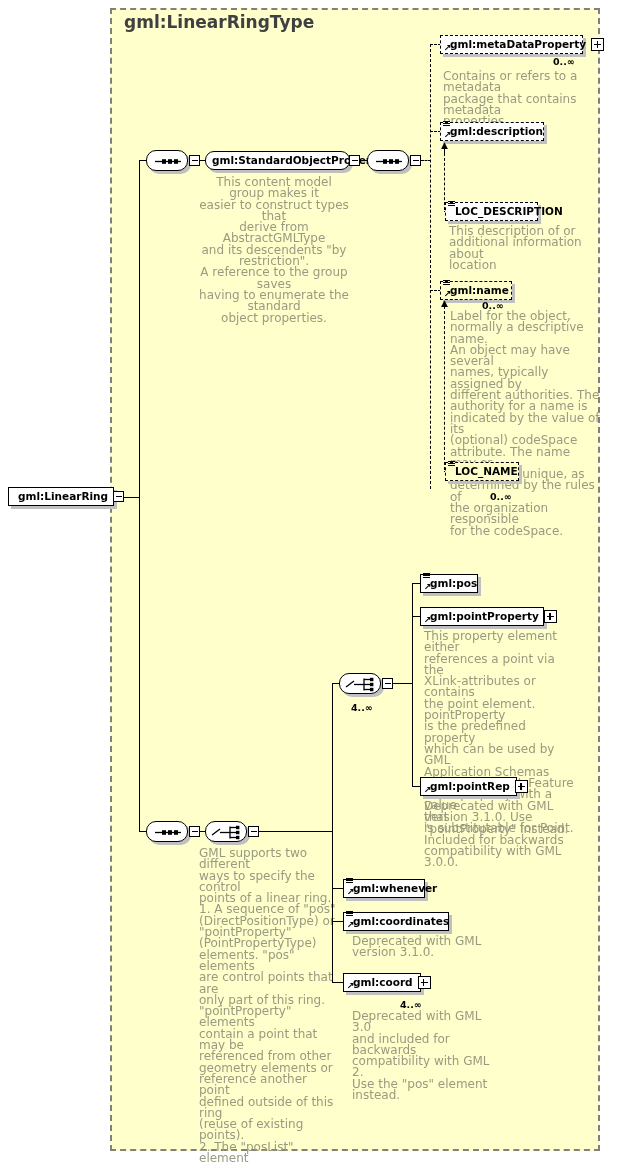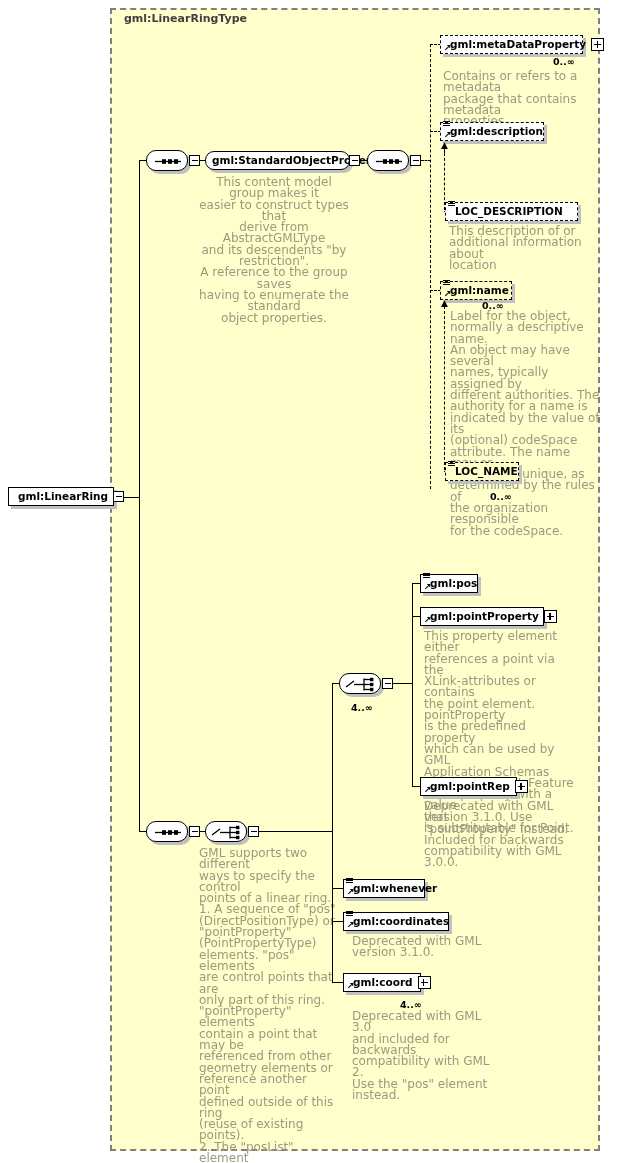--- a/index.html
+++ b/index.html
@@ -10,21 +10,21 @@
 
   
   .type-panel{
     position:absolute;left:110px;top:8px;width:490px;height:1143px;
     background:#ffffcc;
     border:2px dashed #808080;
     box-sizing:border-box;
   }
   .type-title{
     position:absolute;left:124px;top:12px;
-    font-size:11px;font-weight:bold;color:#404040;letter-spacing:0px;
+    font-size:17px;font-weight:bold;color:#404040;letter-spacing:0px;
   }
 
   
   .nodebox{
     position:absolute;box-sizing:border-box;
     background:#ffffff;
     border:1.5px solid #000;
     height:19px;
     display:flex;align-items:center;
     padding:0 4px 0 9px;
@@ -176,21 +176,21 @@
         <i></i>
       </span>
     <span class="glyph-arrow">↗</span>
     <span class="lbl">gml:description</span>
   </div>
   <div class="subarrow" style="left:441px;top:141px;">▲</div>
   <div class="ln v" style="left:444px;top:148px;height:6px;"></div>
   <div class="dln v" style="left:444px;top:153px;height:57px;"></div>
 
   <div class="dln h" style="left:444px;top:211px;width:2px;"></div>
-  <div class="nodebox dashed" style="left:445px;top:202px;width:133px;">
+  <div class="nodebox dashed" style="left:445px;top:202px;width:93px;">
     <span class="glyph-lines">
         <i></i>
         <i></i>
         <i></i>
       </span>
     <span class="lbl">LOC_DESCRIPTION</span>
   </div>
   <div class="annot" style="left:449px;top:226px;width:150px;">This description of or
 additional information about
 location</div>

